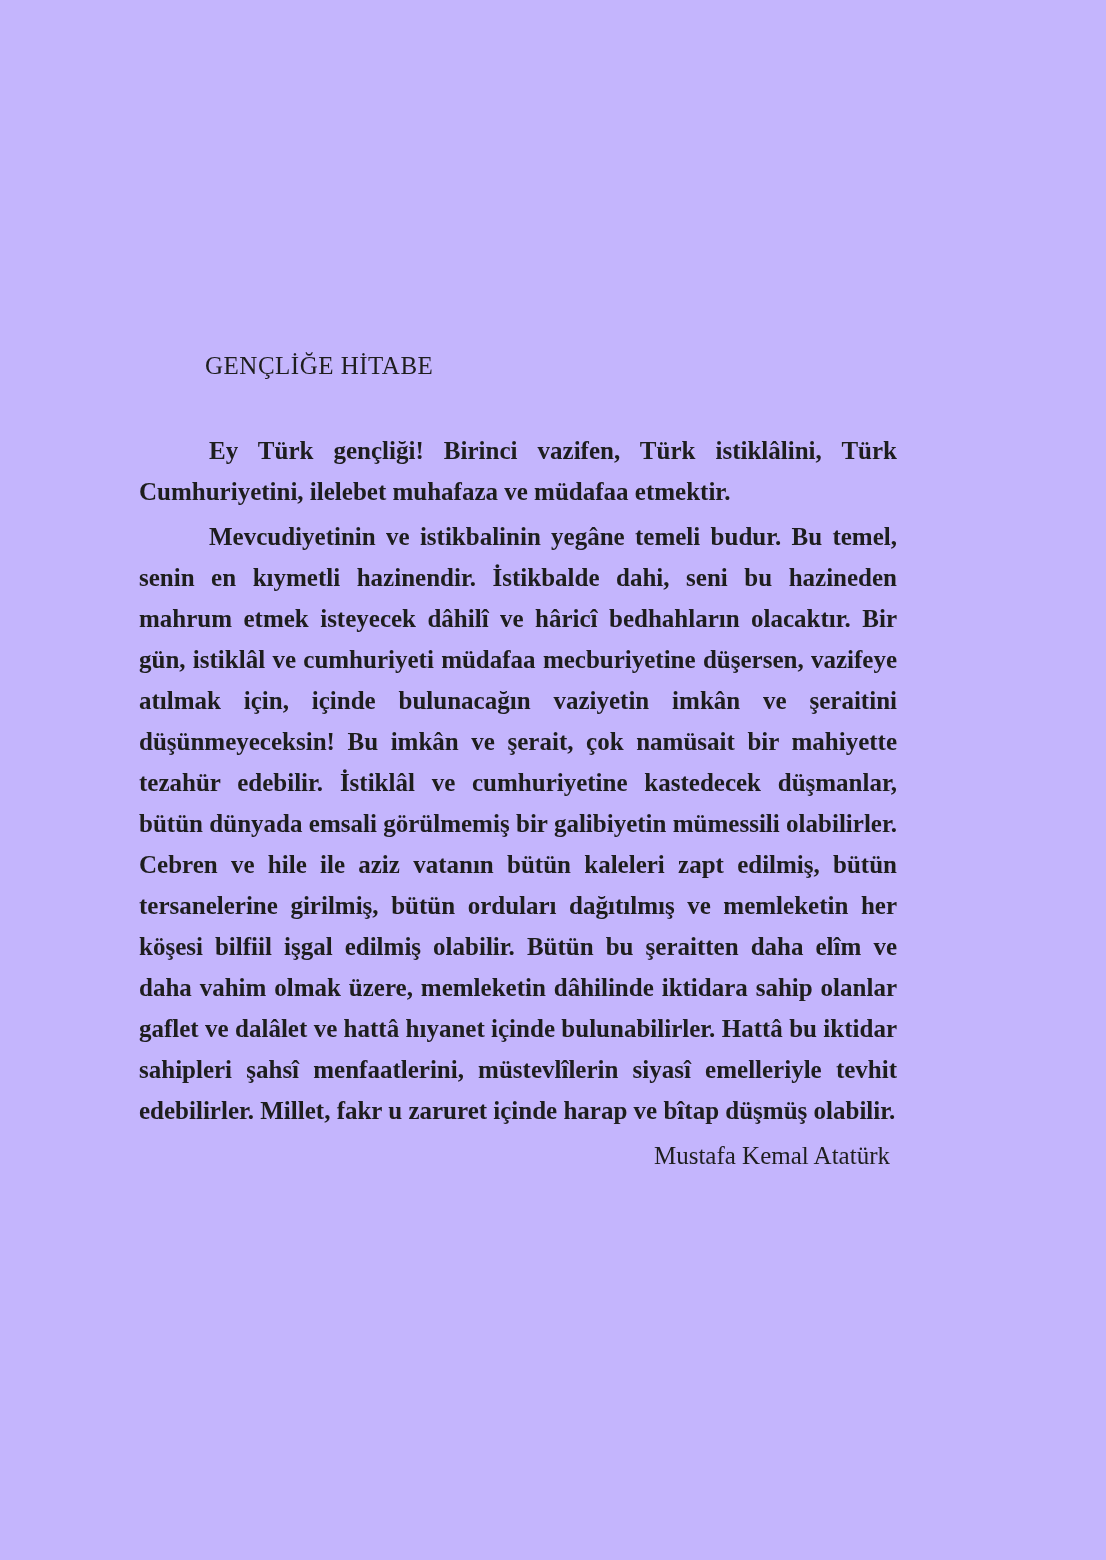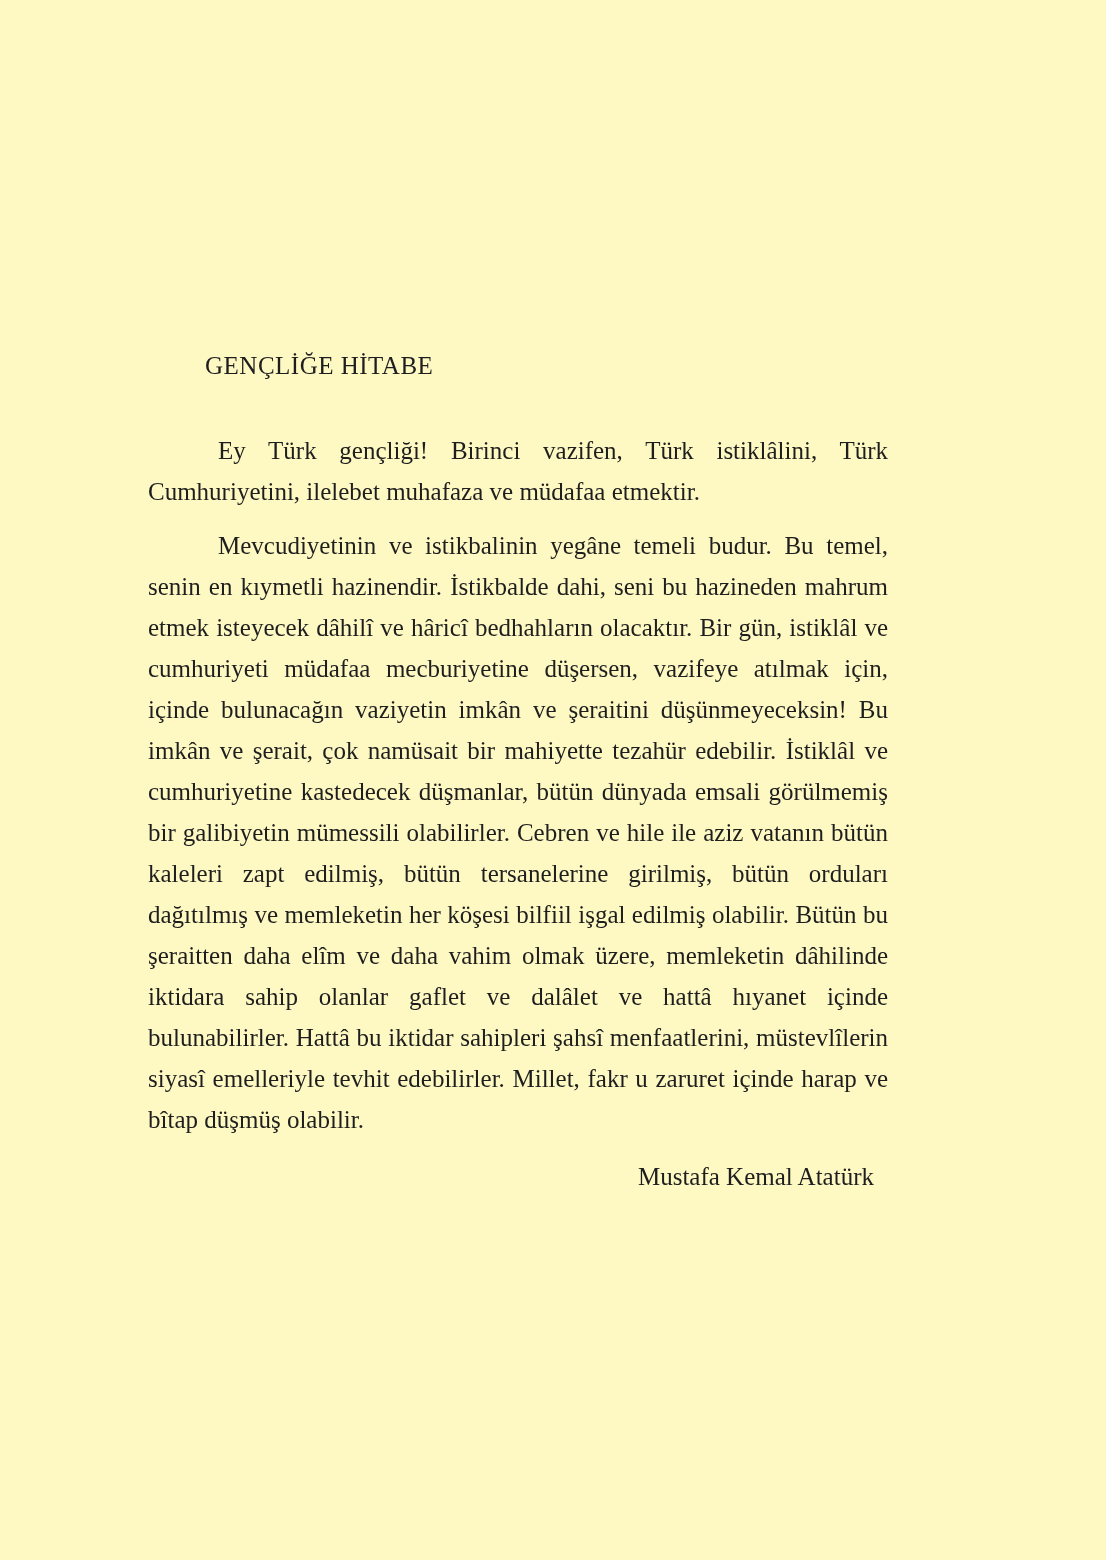--- a/index.html
+++ b/index.html
@@ -5,21 +5,21 @@
 <style>
   html, body {
     margin: 0;
     padding: 0;
     background: #ffffff;
   }
   .page {
     position: relative;
     width: 1106px;
     height: 1560px;
-    background: #fef9c3;
+    background: #c4b5fd;
     overflow: hidden;
     font-family: "Liberation Serif", "DejaVu Serif", serif;
     color: #1e1e1e;
   }
   .content {
     position: absolute;
     left: 135px;
     top: 345px;
     width: 766px;
     font-size: 25px;
@@ -29,27 +29,28 @@
     margin: 0 0 44px 0;
     padding: 0;
     font-size: 25px;
     font-weight: normal;
     letter-spacing: 0.5px;
     text-indent: 70px;
     text-align: left;
     white-space: nowrap;
   }
   .para {
-    margin: 13px;
+    margin: 4px;
     padding: 0;
     text-align: justify;
     text-indent: 70px;
+    font-weight: bold;
   }
   .signature {
-    margin: 16px;
+    margin: 0;
     padding: 0 11px 0 0;
     text-align: right;
     text-indent: 0;
   }
 </style>
 </head>
 <body>
 
 <div class="page">
   <div class="content">

